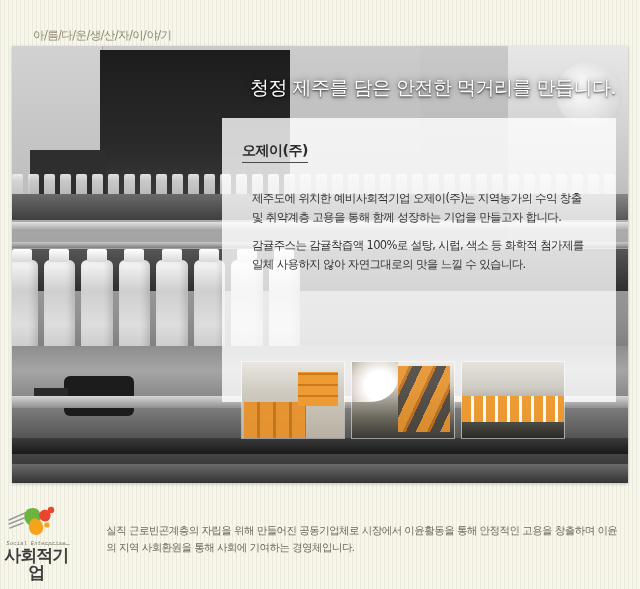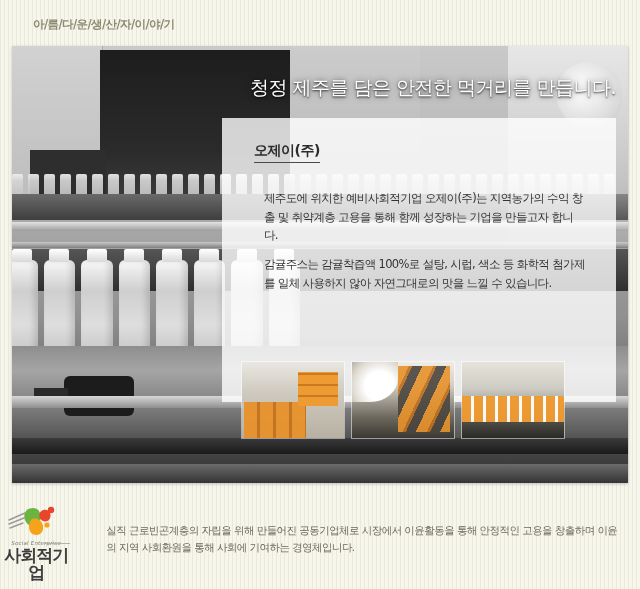--- a/index.html
+++ b/index.html
@@ -36,26 +36,26 @@
     font-size: 23px;
     font-weight: 400;
     letter-spacing: 0.2px;
     color: #9fc233;
     line-height: 1;
     white-space: nowrap;
   }
   .brand-sub {
     margin-left: 11px;
     font-size: 11.5px;
-    font-weight: bold;
+    font-weight: normal;
     color: #8c8a72;
     letter-spacing: -0.6px;
     white-space: nowrap;
     position: relative;
-    top: 2px;
+    top: 13px;
   }
 
   
   .hero {
     position: absolute;
     left: 12px; top: 46px;
     width: 616px; height: 437px;
     overflow: hidden;
     background: #8e8e8e;
     box-shadow: 0 1px 3px rgba(0,0,0,0.22);
@@ -196,21 +196,21 @@
     white-space: nowrap;
   }
 
   
   .panel {
     position: absolute;
     left: 222px; top: 118px;
     width: 394px; height: 284px;
     background: rgba(255,255,255,0.80);
     box-sizing: border-box;
-    padding: 22px 20px 0 32px;
+    padding: 22px 20px 0 20px;
   }
   .panel-title {
     font-size: 14px;
     font-weight: bold;
     color: #2c2c2c;
     letter-spacing: -0.5px;
     display: inline-block;
     border-bottom: 1px solid #4a4a4a;
     padding-bottom: 2px;
     margin: 0 0 16px 0;
@@ -306,20 +306,21 @@
   .footer-inner {
     display: flex;
     align-items: flex-start;
     margin-top: 12px;
     position: relative;
   }
   .logo-block {
     width: 104px;
     text-align: center;
     margin-right: 18px;
+    font-family: Liberation Mono, monospace;
   }
   .logo-mark {
     width: 58px; height: 34px;
     margin: 0 auto 2px;
     position: relative;
   }
   .logo-en {
     font-size: 5.5px;
     font-style: italic;
     color: #7a7a6e;

